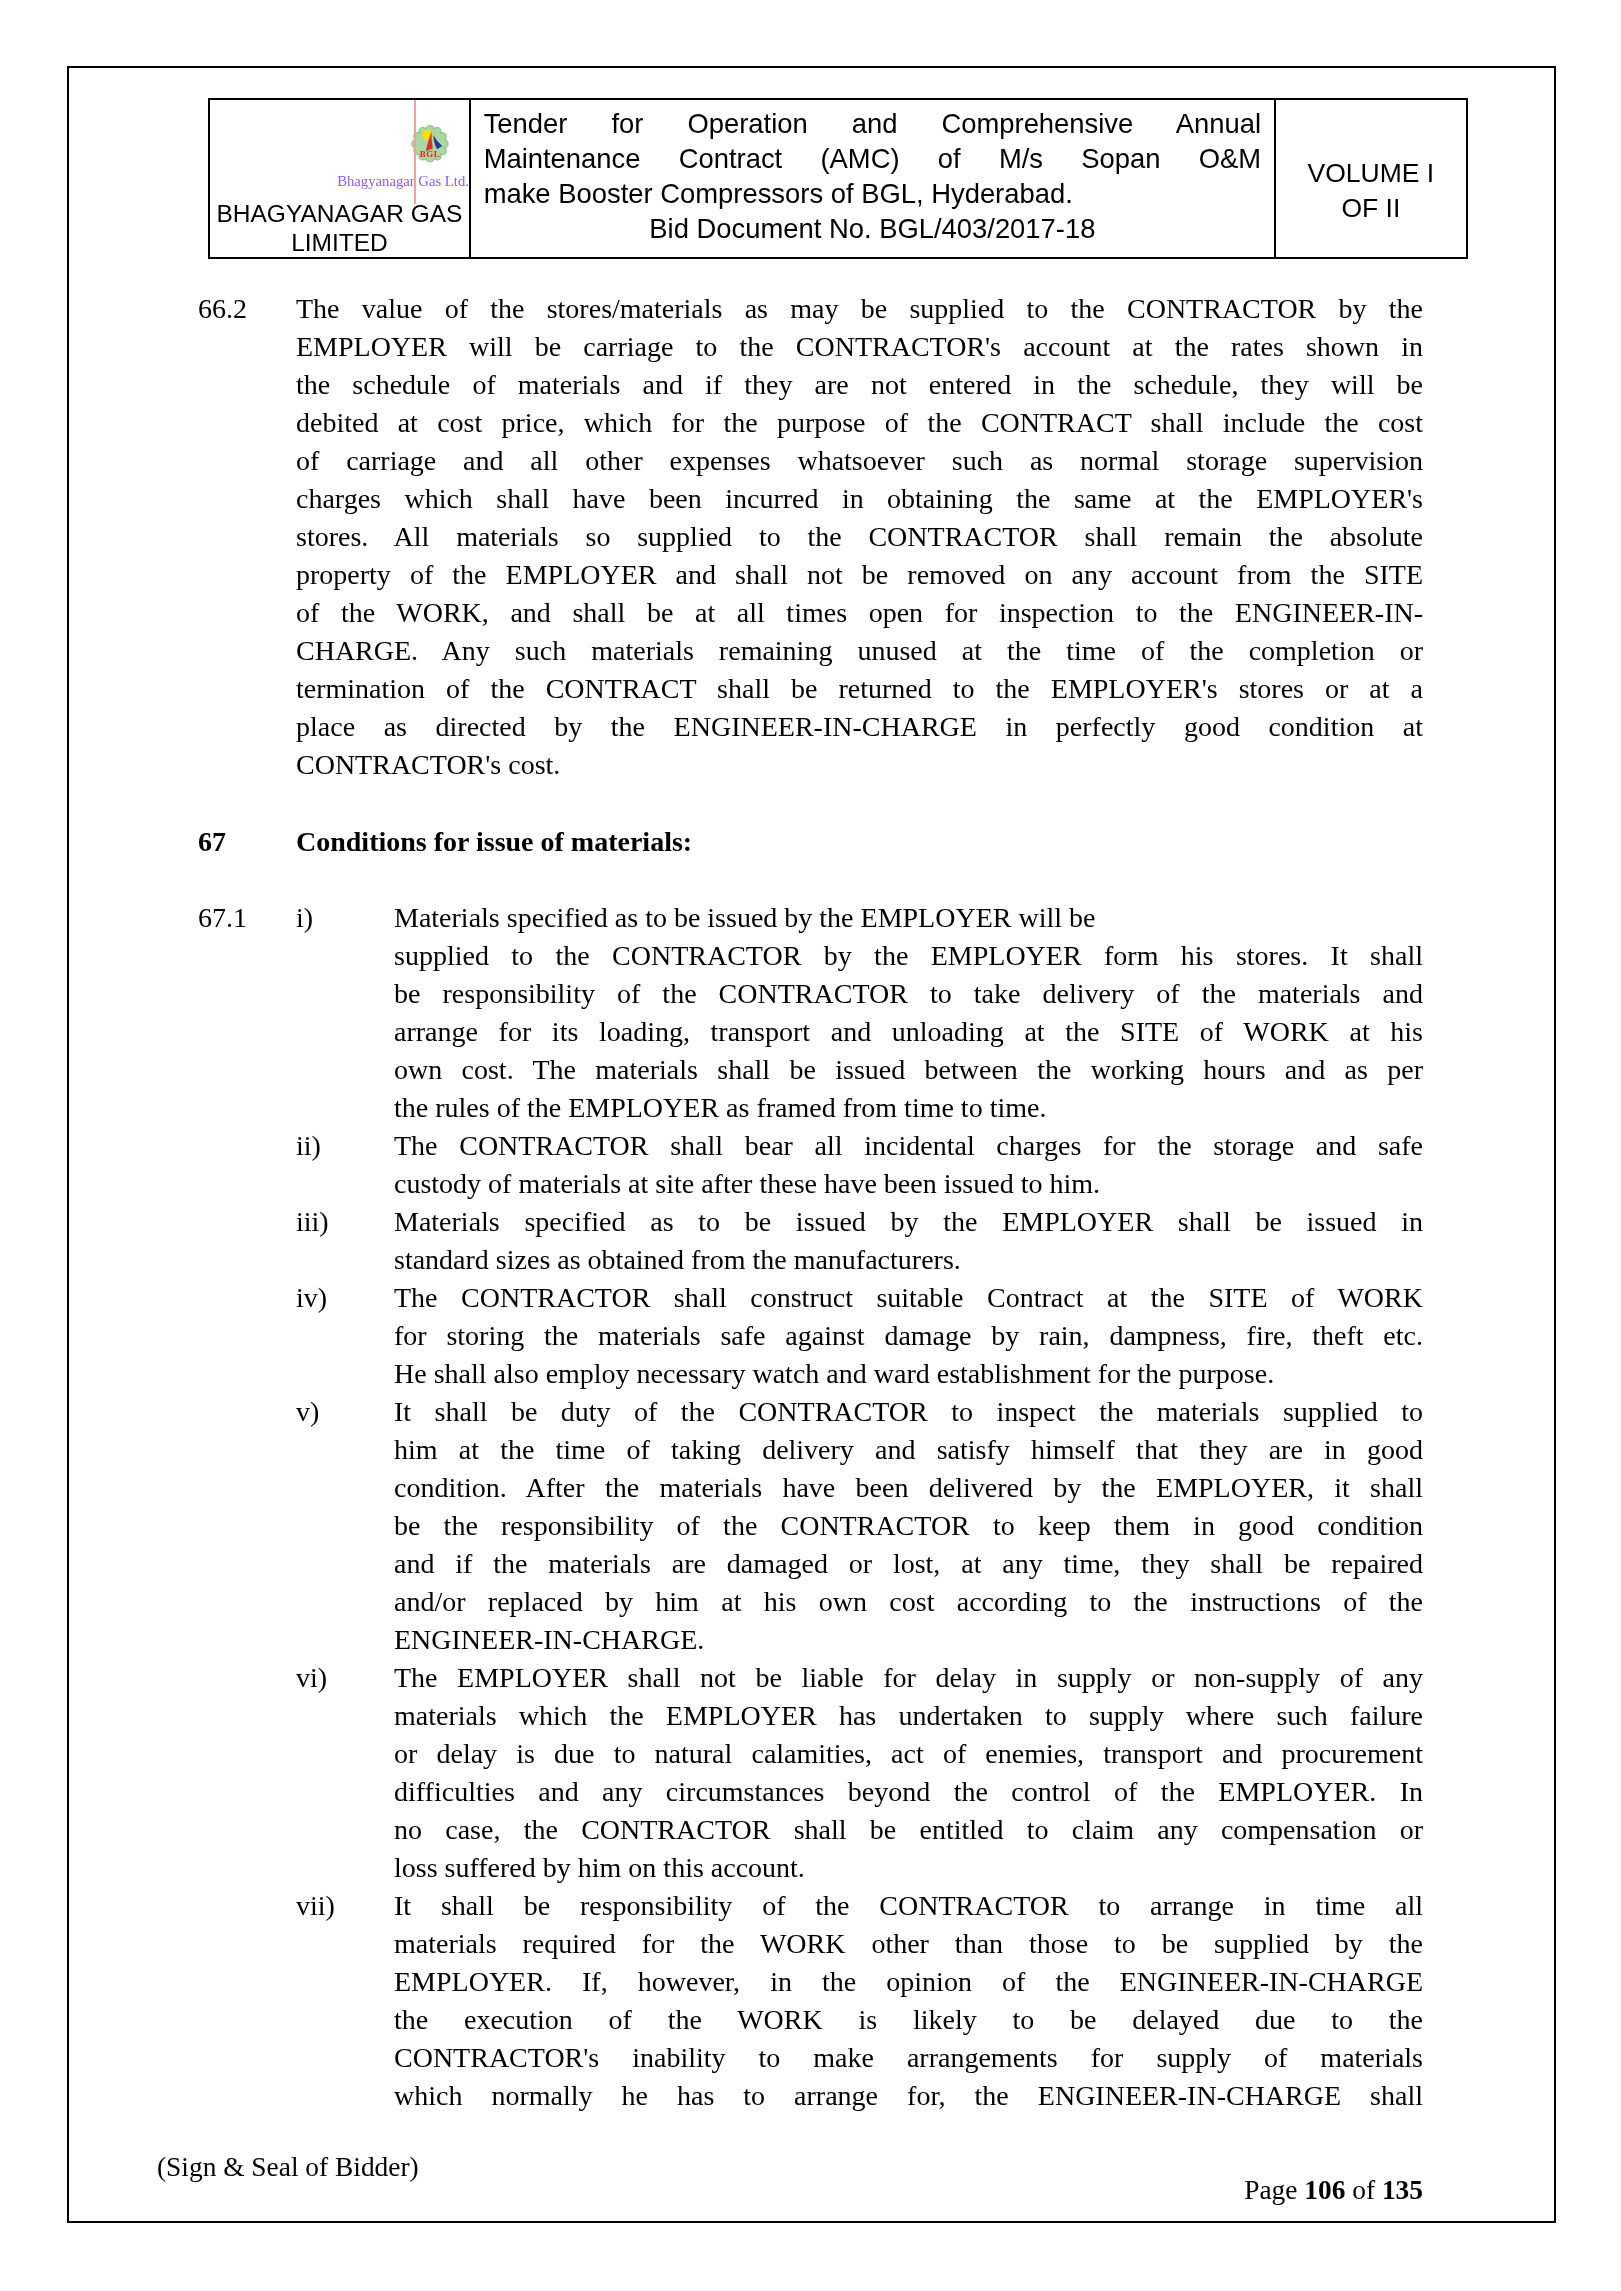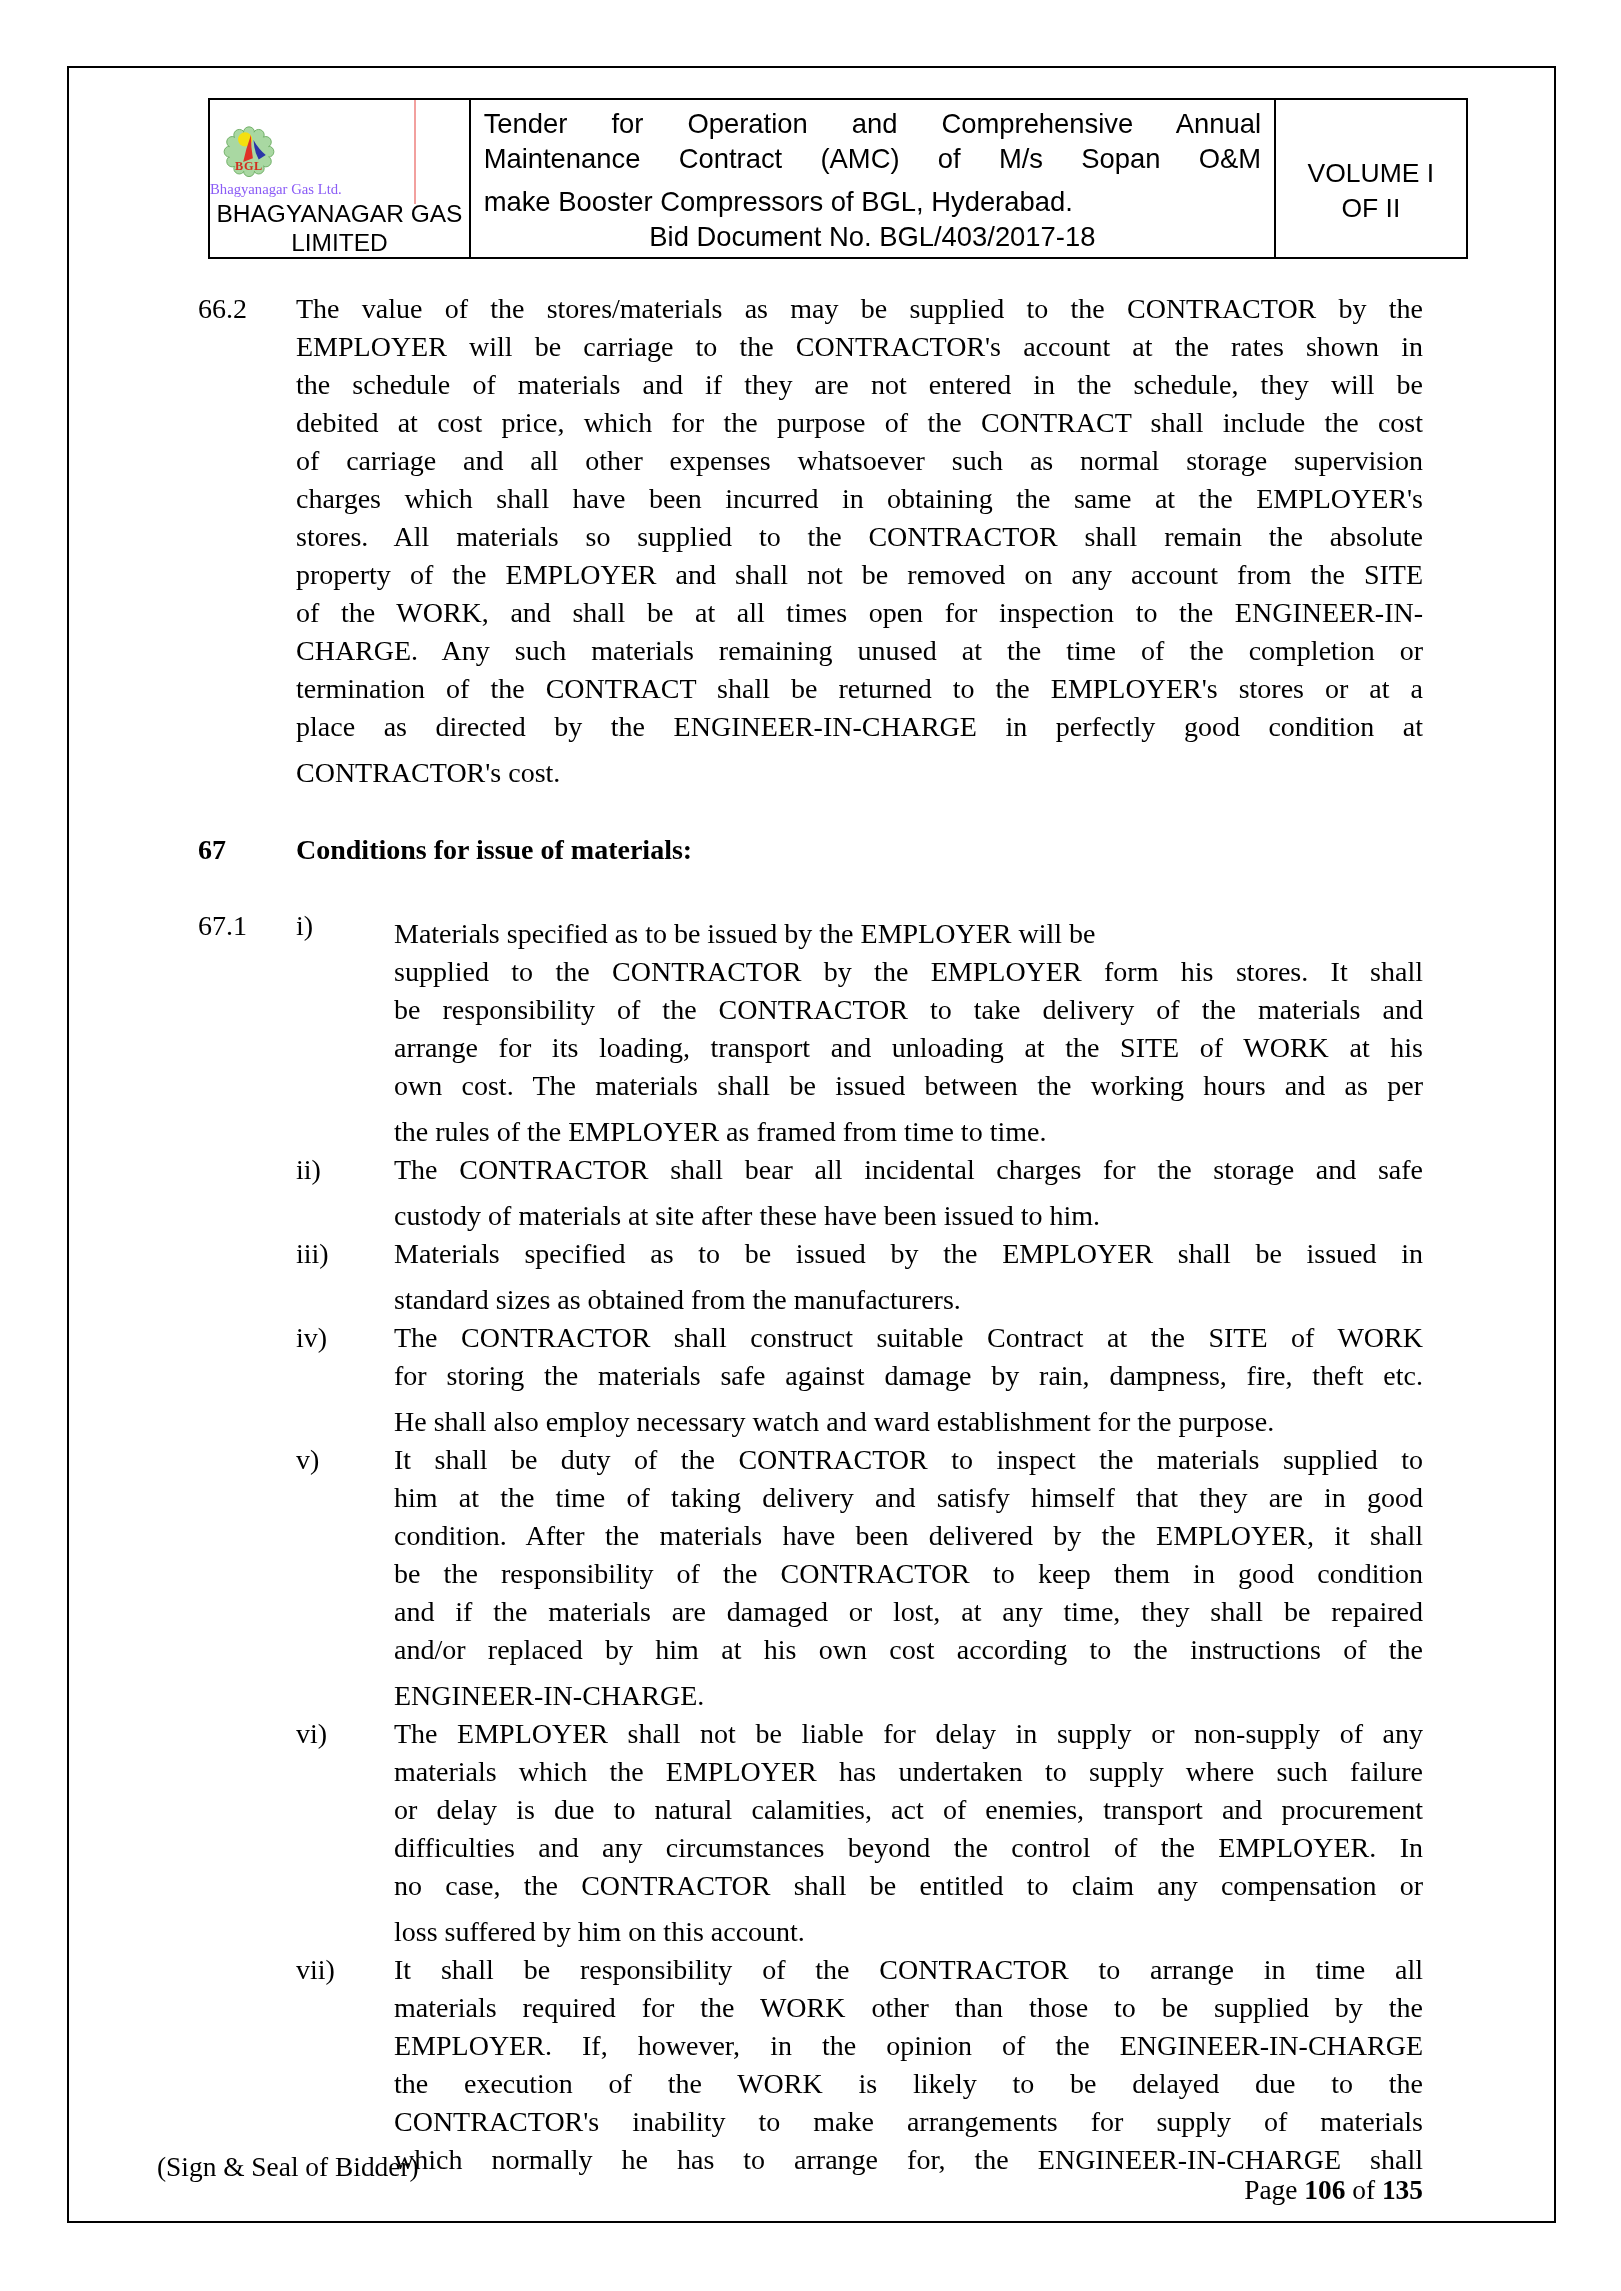--- a/index.html
+++ b/index.html
@@ -12,31 +12,31 @@
     position:absolute;left:67px;top:66px;width:1485px;height:2153px;
     border:2px solid #000;
   }
   
   .hdr-table{
     position:absolute;left:208px;top:98px;width:1260px;height:161px;
     display:flex;border:2px solid #000;box-sizing:border-box;
     font-family:"Liberation Sans",sans-serif;
   }
   .hdr-cell{box-sizing:border-box;position:relative;}
-  .cell-logo{width:260px;display:flex;flex-direction:column;align-items:flex-start;padding-top:22px;}
+  .cell-logo{width:260px;display:flex;flex-direction:column;align-items:flex-end;padding-top:22px;gap:8px;}
   .cell-title{width:810px;border-left:2px solid #000;border-right:2px solid #000;padding:5.9px 12.7px 0 12.7px;
     font-size:27.4px;line-height:35px;}
   .cell-volume{width:191px;display:flex;align-items:center;justify-content:center;
     font-size:26.5px;line-height:35px;text-align:center;margin-top:25px;}
   .red-gridline{position:absolute;left:204px;top:0;width:2px;height:104px;background:#f2a09e;}
   .logo-caption{font-size:14.7px;line-height:17.6px;color:#8b5cf6;font-family:"Liberation Serif",serif;}
   .company-name{font-size:24.5px;line-height:29px;color:#000;width:100%;}
   
   .tline{text-align:justify;text-align-last:justify;white-space:normal;}
-  .tline.nj{text-align-last:left;margin-top:8px;}
+  .tline.nj{text-align-last:left;}
   .tline.cl{text-align:center;text-align-last:center;}
   
   .content{
     position:absolute;left:198px;top:290px;width:1225px;
     font-size:28px;line-height:38px;
   }
   .clause-row{display:flex;}
   .clause-num{width:98px;flex:0 0 98px;}
   .clause-lines{flex:1;width:1127px;}
   .heading-row{display:flex;margin-top:39px;font-weight:bold;}

